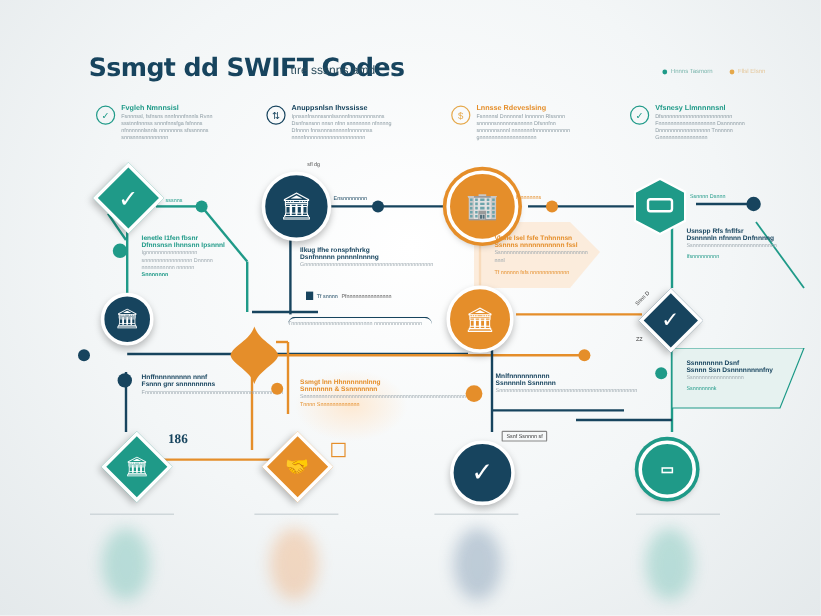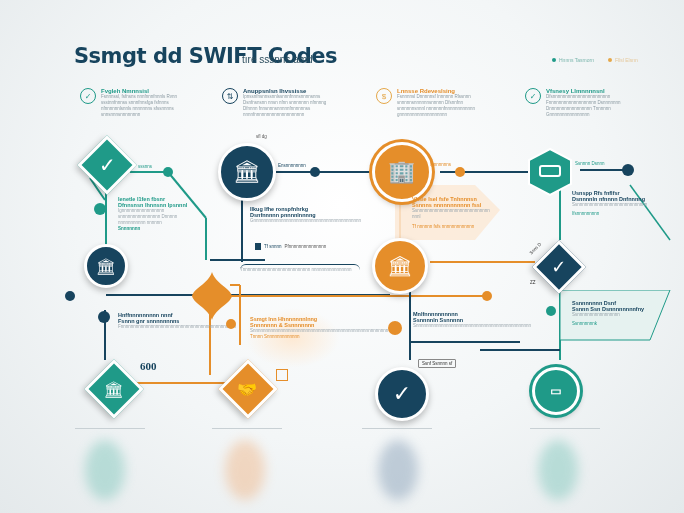--- a/index.html
+++ b/index.html
@@ -199,21 +199,21 @@
   <div class="txt-title" style="color:#17445e">Dsnnnnln nfnnnn Dnfnnnng</div>
   <div class="txt-body">Ssnnnnnnnnnnnnnnnnnnnnnnnnnnnn</div>
   <div class="small" style="color:#1f9a88;margin-top:3px">Ifsnnnnnnnnn</div>
 </div>
 
 <div class="abs" style="left:118px;top:312px;width:90px;">
   <div class="txt-title" style="color:#17445e">Hnffnnnnnnnnn nnnf</div>
   <div class="txt-title" style="color:#17445e">Fsnnn gnr snnnnnnnns</div>
   <div class="txt-body">Fnnnnnnnnnnnnnnnnnnnnnnnnnnnnnnnnnnnnnnnnnnnnnn</div>
 </div>
-<div class="abs" style="left:140px;top:360px;font-size:11px;font-weight:bold;color:#17445e;font-family:'Liberation Serif',serif;">600</div>
+<div class="abs" style="left:140px;top:360px;font-size:11px;font-weight:bold;color:#17445e;font-family:'Liberation Serif',serif;">186</div>
 <div class="abs" style="left:98px;top:311px;width:12px;height:12px;border-radius:50%;background:#17445e;"></div>
 
 <div class="abs" style="left:250px;top:316px;width:90px;">
   <div class="txt-title" style="color:#e58e2a">Ssmgt lnn Hhnnnnnnlnng</div>
   <div class="txt-title" style="color:#e58e2a">Snnnnnnn &amp; Ssnnnnnnn</div>
   <div class="txt-body">Snnnnnnnnnnnnnnnnnnnnnnnnnnnnnnnnnnnnnnnnnnnnnnnnnnnnnn</div>
   <div class="small" style="color:#e58e2a">Tnnnn Snnnnnnnnnnnnn</div>
 </div>
 <div class="abs" style="left:226px;top:319px;width:10px;height:10px;border-radius:50%;background:#e58e2a;"></div>
 <div class="abs" style="left:276px;top:369px;width:10px;height:10px;border:1px solid #e58e2a;"></div>

